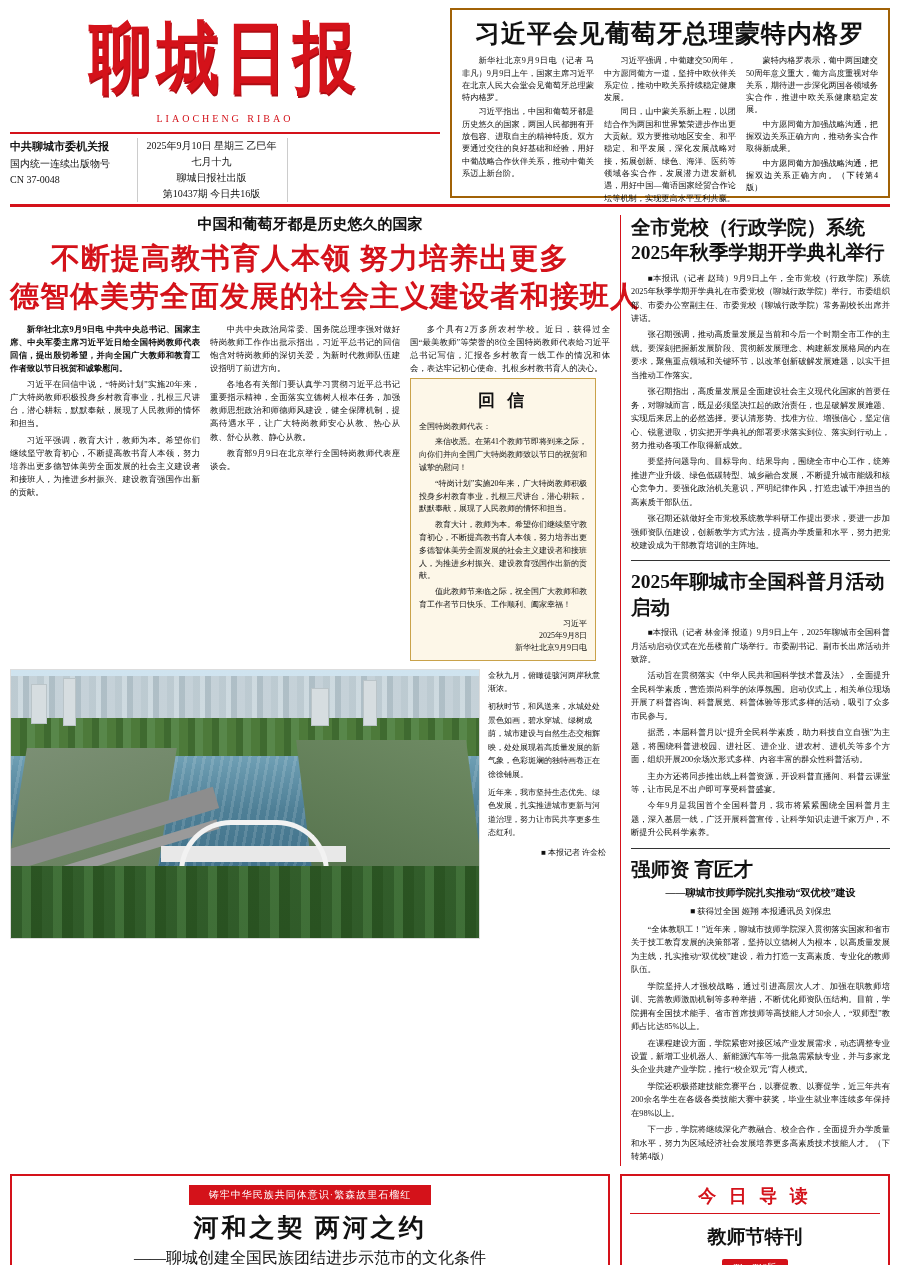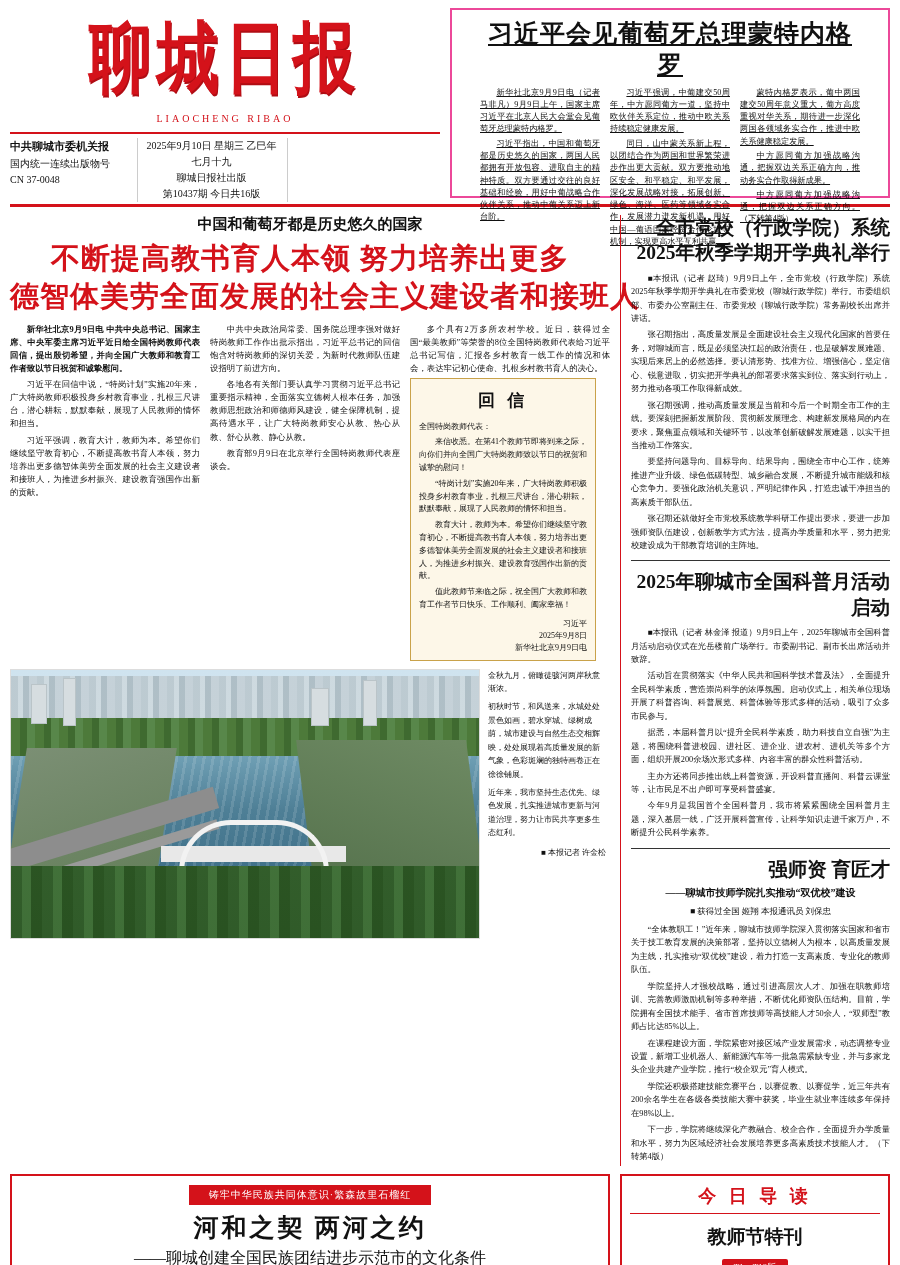--- a/index.html
+++ b/index.html
@@ -44,21 +44,21 @@
   .mast-info-col.c2 { width: 150px; border-right: 1px solid #ccc; padding-left: 6px; text-align: center; }
   .mast-info-col.c1 div:first-child { font-weight: bold; font-size: 11px; }
   .qr-wrap { display: flex; gap: 6px; position: absolute; right: 2px; bottom: 2px; }
   .qr { width: 42px; text-align: center; }
   .qr-img { width: 42px; height: 42px; background:
       repeating-linear-gradient(0deg,#000 0 3px,#fff 3px 6px),
       repeating-linear-gradient(90deg,#000 0 3px,transparent 3px 6px);
     background-blend-mode: multiply; border: 1px solid #000; }
   .qr-cap { font-size: 7px; margin-top: 2px; color: #333; }
 
-  .mast-right { flex: 1; border: 2px solid #ec4899; padding: 8px 28px; text-decoration: underline; }
+  .mast-right { flex: 1; border: 2px solid #a16207; padding: 8px 10px; }
   .hl-title {
     font-size: 25px; font-weight: bold; letter-spacing: 1px;
     text-align: center; line-height: 1.25; margin-bottom: 6px;
   }
   .hl-body { column-count: 3; column-gap: 10px; font-size: 8.2px; line-height: 1.5; text-align: justify; }
   .hl-body p { margin: 0 0 2px; text-indent: 2em; }
   .jump { color: #000; }
 
   
   .red-bar { height: 3px; background: #d4121a; margin: 6px 0 8px; }
@@ -109,21 +109,21 @@
   .grass-b { position: absolute; bottom: 0; left: 0; right: 0; height: 72px;
     background: linear-gradient(#4f7a44,#38602f); }
   .trees-b { position: absolute; bottom: 0; left: 0; right: 0; height: 72px;
     background: repeating-linear-gradient(90deg,#2f5a28 0 11px,#407038 11px 20px,#27501f 20px 31px); opacity:.9; }
   .bldg { position: absolute; background: #d6dde0; border: 1px solid #bac4c8; }
   .photo-caption { width: 118px; font-size: 8px; line-height: 1.7; }
   .photo-caption p { margin: 0 0 4px; }
   .photo-credit { text-align: right; margin-top: 6px; font-size: 8px; }
 
   
-  .r-headline { font-size: 19.5px; font-weight: bold; text-align: right; line-height: 1.3; }
+  .r-headline { font-size: 19.5px; font-weight: bold; text-align: left; line-height: 1.3; }
   .r-sub { font-size: 10px; text-align: center; margin: 4px 0 6px; font-weight: bold; }
   .r-body { font-size: 8.3px; line-height: 1.62; text-align: justify; }
   .r-body p { margin: 0 0 3px; text-indent: 2em; }
   .r-rule { border-top: 1px solid #333; margin: 8px 0; }
   .byline-c { text-align: center; font-size: 8.5px; margin: 5px 0; }
 
   
   .bottom { display: flex; gap: 10px; margin-top: 8px; }
   .feature { width: 600px; border: 2px solid #d4121a; padding: 8px 10px; }
   .ribbon { text-align: center; margin-bottom: 6px; }
@@ -248,22 +248,22 @@
       </div>
     </div>
 
     <div class="col-right">
 
       <div>
         <div class="r-headline">全市党校（行政学院）系统</div>
         <div class="r-headline">2025年秋季学期开学典礼举行</div>
         <div class="r-body" style="margin-top:6px">
           <p>■本报讯（记者 赵琦）9月9日上午，全市党校（行政学院）系统2025年秋季学期开学典礼在市委党校（聊城行政学院）举行。市委组织部、市委办公室副主任、市委党校（聊城行政学院）常务副校长出席并讲话。</p>
+          <p>张召期强调，推动高质量发展是当前和今后一个时期全市工作的主线。要深刻把握新发展阶段、贯彻新发展理念、构建新发展格局的内在要求，聚焦重点领域和关键环节，以改革创新破解发展难题，以实干担当推动工作落实。</p>
           <p>张召期指出，高质量发展是全面建设社会主义现代化国家的首要任务，对聊城而言，既是必须坚决扛起的政治责任，也是破解发展难题、实现后来居上的必然选择。要认清形势、找准方位、增强信心，坚定信心、锐意进取，切实把开学典礼的部署要求落实到位、落实到行动上，努力推动各项工作取得新成效。</p>
-          <p>张召期强调，推动高质量发展是当前和今后一个时期全市工作的主线。要深刻把握新发展阶段、贯彻新发展理念、构建新发展格局的内在要求，聚焦重点领域和关键环节，以改革创新破解发展难题，以实干担当推动工作落实。</p>
           <p>要坚持问题导向、目标导向、结果导向，围绕全市中心工作，统筹推进产业升级、绿色低碳转型、城乡融合发展，不断提升城市能级和核心竞争力。要强化政治机关意识，严明纪律作风，打造忠诚干净担当的高素质干部队伍。</p>
           <p>张召期还就做好全市党校系统教学科研工作提出要求，要进一步加强师资队伍建设，创新教学方式方法，提高办学质量和水平，努力把党校建设成为干部教育培训的主阵地。</p>
         </div>
       </div>
 
       <div class="r-rule"></div>
 
       <div>
         <div class="r-headline">2025年聊城市全国科普月活动启动</div>
         <div class="r-body" style="margin-top:6px">

